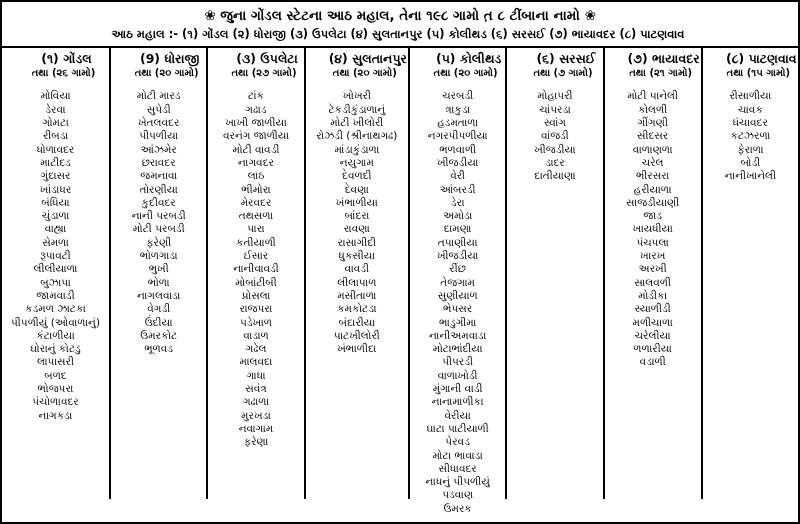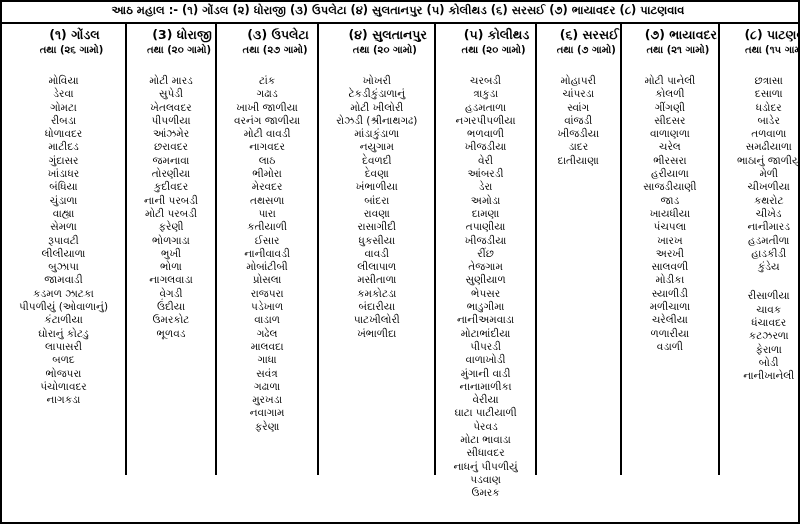--- a/index.html
+++ b/index.html
@@ -63,41 +63,46 @@
   }
   .col-sub{
     font-size:10px;
     font-weight:bold;
     line-height:1.1;
     padding:2px 0 3px 16px;
     white-space:nowrap;
   }
   .vlist{
     list-style:none;
-    margin:16px;padding:0;text-align:center;
+    margin:8px;padding:0;text-align:center;
   }
   .vlist li{
     font-size:10.5px;
     line-height:13.3px;
     white-space:nowrap;
     font-weight:normal;
   }
   .sublist-head{
     font-size:12.5px;
     font-weight:bold;
     line-height:1.2;
     padding-top:6px;
     white-space:nowrap;
   }
 </style>
 </head>
 <body>
 
 <div class="page">
 
+  <div class="title">
+    <span>❀</span>
+    <span>જુના ગોંડલ સ્ટેટના આઠ મહાલ, તેના ૧૯૮ ગામો ત઼ ૮ ટીંબાના નામો</span>
+    <span>❀</span>
+  </div>
 
   <div class="subtitle">આઠ મહાલ :- (૧) ગોંડલ (૨) ધોરાજી (૩) ઉપલેટા (૪) સુલતાનપુર (૫) કોલીથડ (૬) સરસઈ (૭) ભાયાવદર (૮) પાટણવાવ</div>
 
   <hr class="rule">
 
   <div class="grid">
 
     <div class="col">
       <div class="col-head">(૧) ગોંડલ</div>
       <div class="col-sub">તથા (૨૬ ગામો)</div>
@@ -124,21 +129,21 @@
         <li>ઘોરાનું કોટડુ</li>
         <li>લાપાસરી</li>
         <li>બળદ</li>
         <li>ભોજપરા</li>
         <li>પંચોળાવદર</li>
         <li>નાગકડા</li>
       </ul>
     </div>
 
     <div class="col">
-      <div class="col-head">(3) ધોરાજી</div>
+      <div class="col-head">(9) ધોરાજી</div>
       <div class="col-sub">તથા (૨૦ ગામો)</div>
       <ul class="vlist">
         <li>મોટી મારડ</li>
         <li>સુપેડી</li>
         <li>ખેતલવદર</li>
         <li>પીપળીયા</li>
         <li>આંઝમેર</li>
         <li>છરાવદર</li>
         <li>જમનાવા</li>
         <li>તોરણીયા</li>
@@ -296,37 +301,20 @@
         <li>ચરેલીયા</li>
         <li>ળળારીયા</li>
         <li>વડાળી</li>
       </ul>
     </div>
 
     <div class="col">
       <div class="col-head">(૮) પાટણવાવ</div>
       <div class="col-sub">તથા (૧૫ ગામો)</div>
       <ul class="vlist">
-        <li>છત્રાસા</li>
-        <li>દસાળા</li>
-        <li>ધડોદર</li>
-        <li>બાડેર</li>
-        <li>તળવાળા</li>
-        <li>સમઢીયાળા</li>
-        <li>ભાઠાનું જાળીયું</li>
-        <li>મેળી</li>
-        <li>ચીખળીયા</li>
-        <li>કથરોટ</li>
-        <li>ચીખેડ</li>
-        <li>નાનીમારડ</li>
-        <li>હડમતીળા</li>
-        <li>હાડકીડી</li>
-        <li>કુંડેય</li>
-      </ul>
-      <ul class="vlist">
         <li>રીસાળીયા</li>
         <li>ચાવક</li>
         <li>ધંચાવદર</li>
         <li>કટઝરળા</li>
         <li>ફેરાળા</li>
         <li>બોડી</li>
         <li>નાનીખાનેલી</li>
       </ul>
     </div>
 

